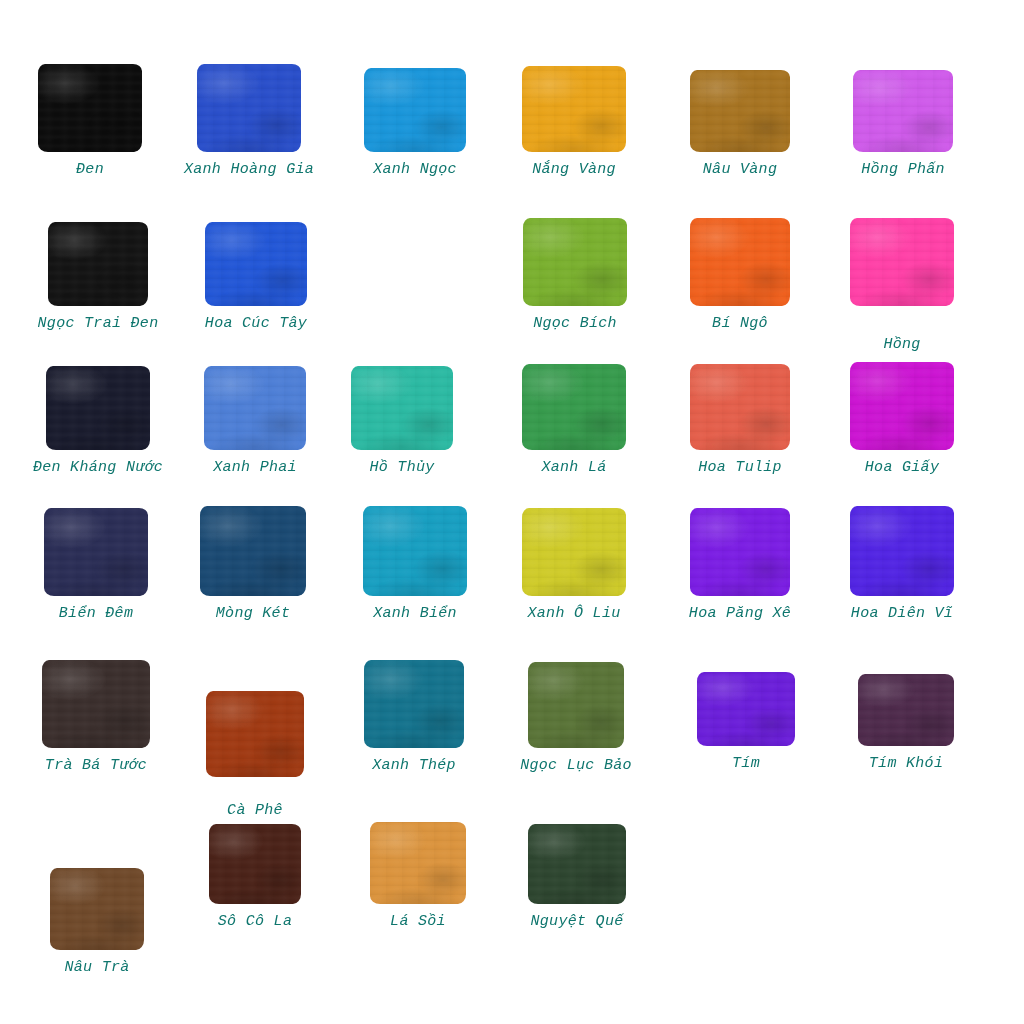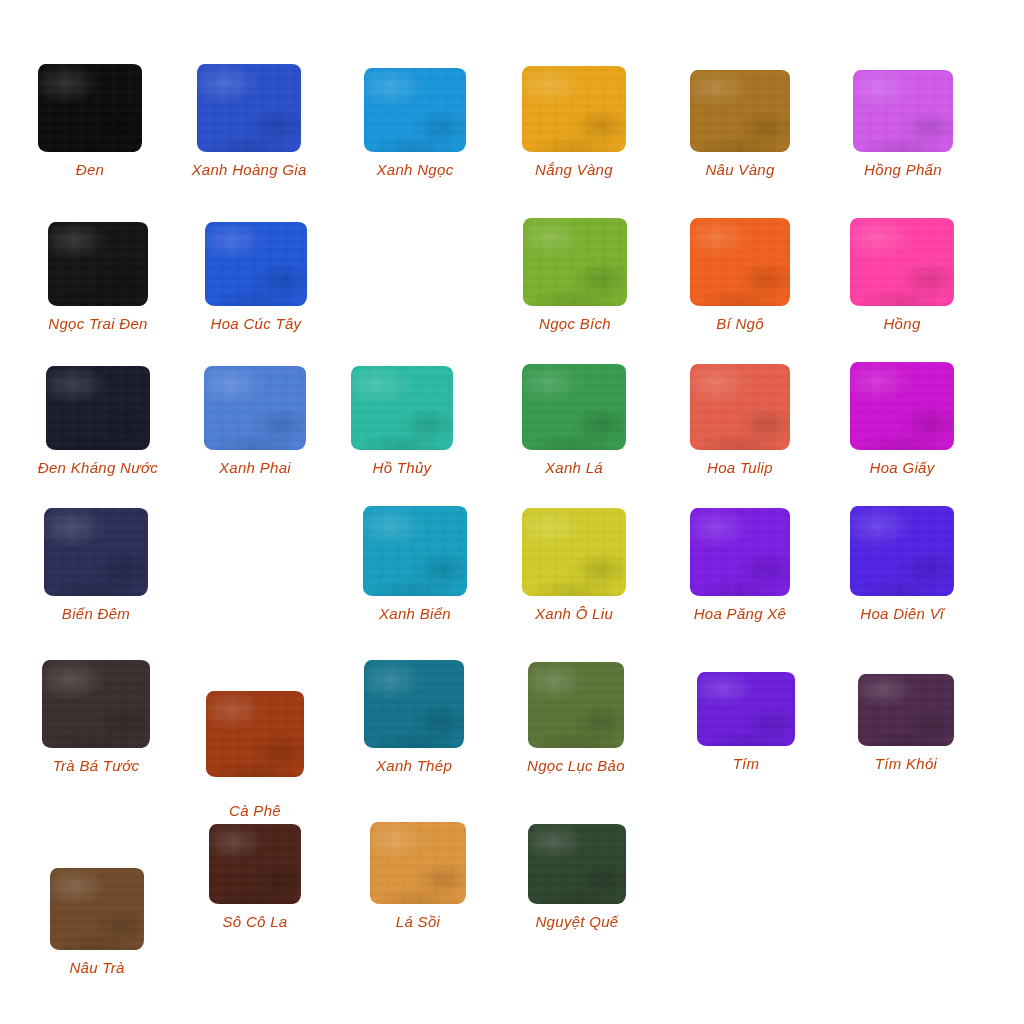--- a/index.html
+++ b/index.html
@@ -70,25 +70,25 @@
     border-radius: inherit;
     opacity: 0.20;
     z-index: 1;
     background-image:
       repeating-linear-gradient(0deg, rgba(0,0,0,0.16) 0px, rgba(0,0,0,0) 3px, rgba(255,255,255,0.10) 6px, rgba(0,0,0,0) 9px),
       repeating-linear-gradient(90deg, rgba(0,0,0,0.10) 0px, rgba(0,0,0,0) 5px, rgba(255,255,255,0.07) 11px, rgba(0,0,0,0) 16px);
     pointer-events: none;
   }
   .label {
     margin-top: 9px;
-    font-family: Liberation Sans, sans-serif;
+    font-family: Liberation Mono, monospace;
     font-style: italic;
     font-size: 15px;
     line-height: 1.15;
-    color: #c2410c;
+    color: #0f766e;
     white-space: nowrap;
     letter-spacing: 0.3px;
     text-align: center;
   }
 </style>
 </head>
 <body>
 
 <div id="chart" style="background: rgb(255, 255, 255);">
     <div class="swatch-cell" style="left: 10px; top: 64px;">
@@ -144,21 +144,21 @@
         <span class="grain"></span>
       </div>
       <div class="label">Ngọc Bích</div>
     </div>
     <div class="swatch-cell" style="left: 660px; top: 218px;">
       <div class="patch" style="width: 100px; height: 88px; background: rgb(238, 97, 32);">
         <span class="grain"></span>
       </div>
       <div class="label">Bí Ngô</div>
     </div>
-    <div class="swatch-cell" style="left: 822px; top: 218px;">
+    <div class="swatch-cell" style="left: 822px; top: 218px; gap: 21px;">
       <div class="patch" style="width: 104px; height: 88px; background: rgb(252, 66, 166);">
         <span class="grain"></span>
       </div>
       <div class="label">Hồng</div>
     </div>
     <div class="swatch-cell" style="left: 18px; top: 366px;">
       <div class="patch" style="width: 104px; height: 84px; background: rgb(26, 28, 46);">
         <span class="grain"></span>
       </div>
       <div class="label">Đen Kháng Nước</div>
@@ -191,20 +191,26 @@
       <div class="patch" style="width: 104px; height: 88px; background: rgb(201, 22, 207);">
         <span class="grain"></span>
       </div>
       <div class="label">Hoa Giấy</div>
     </div>
     <div class="swatch-cell" style="left: 16px; top: 508px;">
       <div class="patch" style="width: 104px; height: 88px; background: rgb(43, 46, 85);">
         <span class="grain"></span>
       </div>
       <div class="label">Biển Đêm</div>
+    </div>
+    <div class="swatch-cell" style="left: 173px; top: 506px;">
+      <div class="patch" style="width: 106px; height: 90px; background: rgb(28, 74, 114);">
+        <span class="grain"></span>
+      </div>
+      <div class="label">Mòng Két</div>
     </div>
     <div class="swatch-cell" style="left: 335px; top: 506px;">
       <div class="patch" style="width: 104px; height: 90px; background: rgb(26, 158, 192);">
         <span class="grain"></span>
       </div>
       <div class="label">Xanh Biển</div>
     </div>
     <div class="swatch-cell" style="left: 494px; top: 508px;">
       <div class="patch" style="width: 104px; height: 88px; background: rgb(207, 203, 45);">
         <span class="grain"></span>

